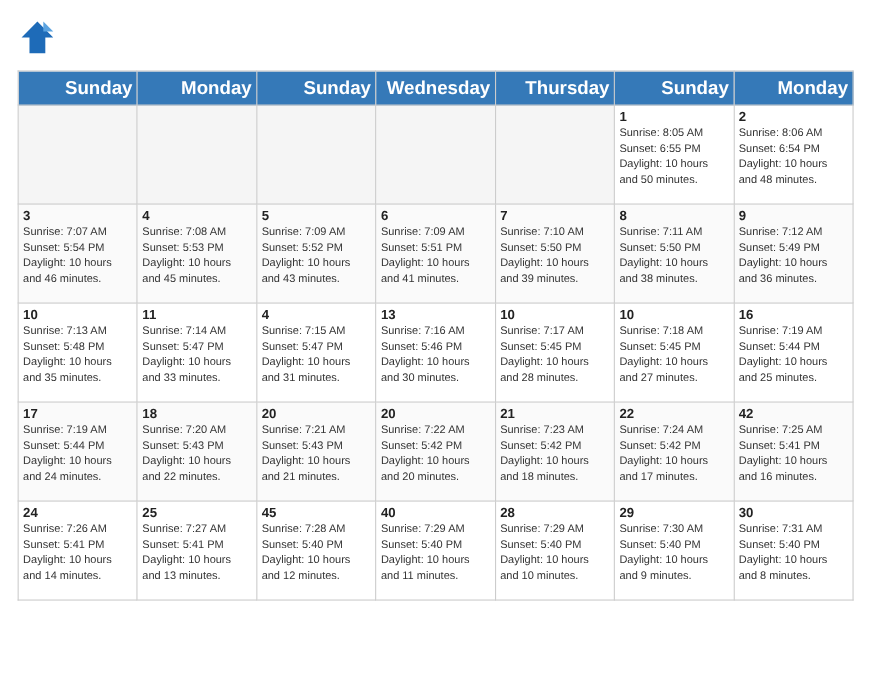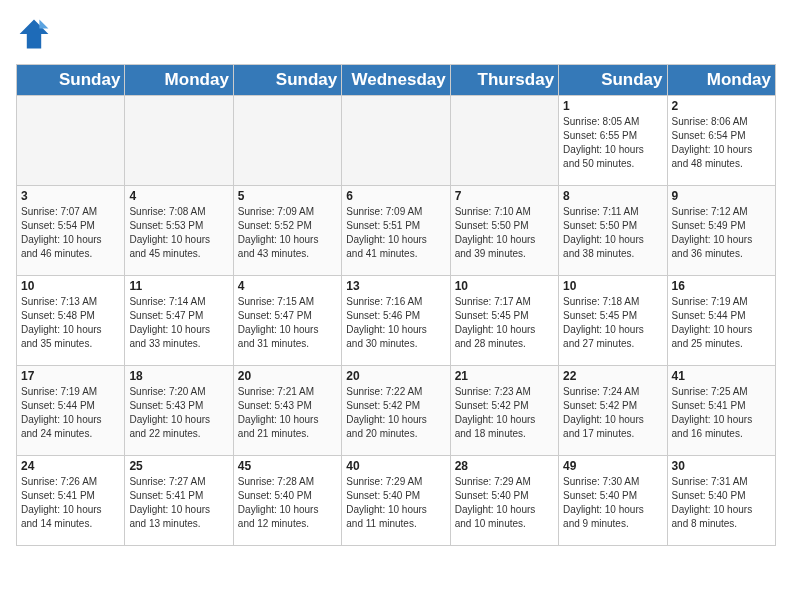--- a/index.html
+++ b/index.html
@@ -221,21 +221,21 @@
         </td>
         <td>
           <span class="day-num">21</span>
           <div class="day-info">Sunrise: 7:23 AM<br>Sunset: 5:42 PM<br>Daylight: 10 hours and 18 minutes.</div>
         </td>
         <td>
           <span class="day-num">22</span>
           <div class="day-info">Sunrise: 7:24 AM<br>Sunset: 5:42 PM<br>Daylight: 10 hours and 17 minutes.</div>
         </td>
         <td>
-          <span class="day-num">41</span>
+          <span class="day-num">42</span>
           <div class="day-info">Sunrise: 7:25 AM<br>Sunset: 5:41 PM<br>Daylight: 10 hours and 16 minutes.</div>
         </td>
       </tr>
       <tr>
         <td>
           <span class="day-num">24</span>
           <div class="day-info">Sunrise: 7:26 AM<br>Sunset: 5:41 PM<br>Daylight: 10 hours and 14 minutes.</div>
         </td>
         <td>
           <span class="day-num">25</span>
@@ -247,21 +247,21 @@
         </td>
         <td>
           <span class="day-num">40</span>
           <div class="day-info">Sunrise: 7:29 AM<br>Sunset: 5:40 PM<br>Daylight: 10 hours and 11 minutes.</div>
         </td>
         <td>
           <span class="day-num">28</span>
           <div class="day-info">Sunrise: 7:29 AM<br>Sunset: 5:40 PM<br>Daylight: 10 hours and 10 minutes.</div>
         </td>
         <td>
-          <span class="day-num">49</span>
+          <span class="day-num">29</span>
           <div class="day-info">Sunrise: 7:30 AM<br>Sunset: 5:40 PM<br>Daylight: 10 hours and 9 minutes.</div>
         </td>
         <td>
           <span class="day-num">30</span>
           <div class="day-info">Sunrise: 7:31 AM<br>Sunset: 5:40 PM<br>Daylight: 10 hours and 8 minutes.</div>
         </td>
       </tr>
     </tbody>
 </table>
 

